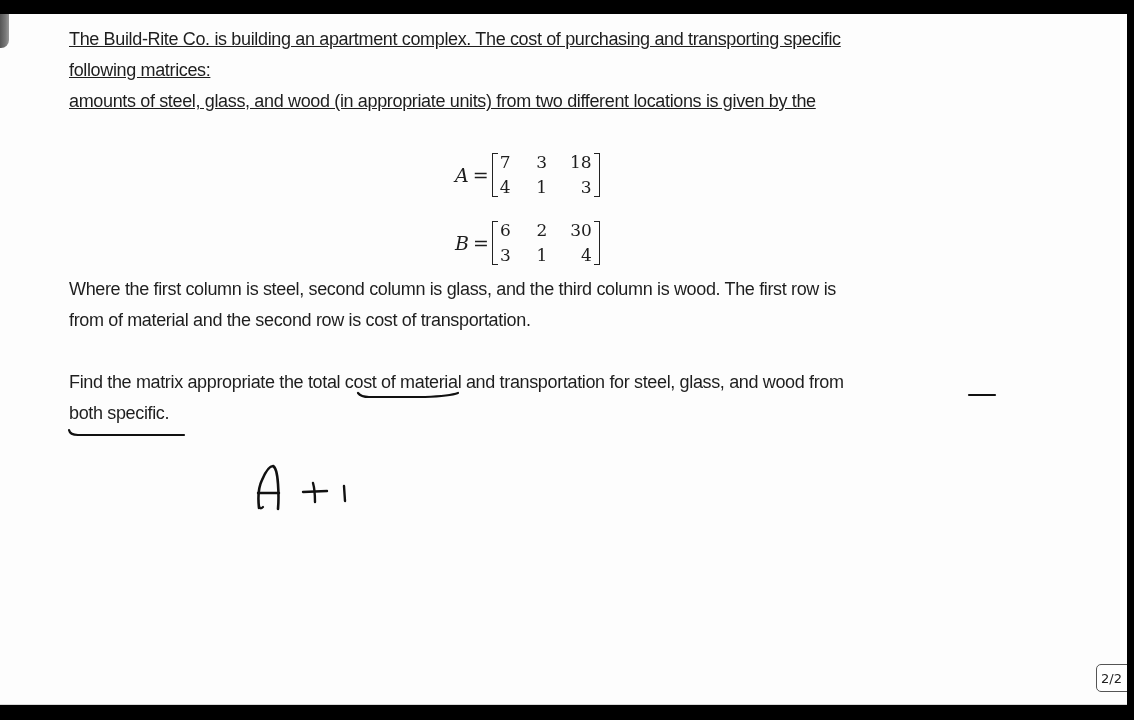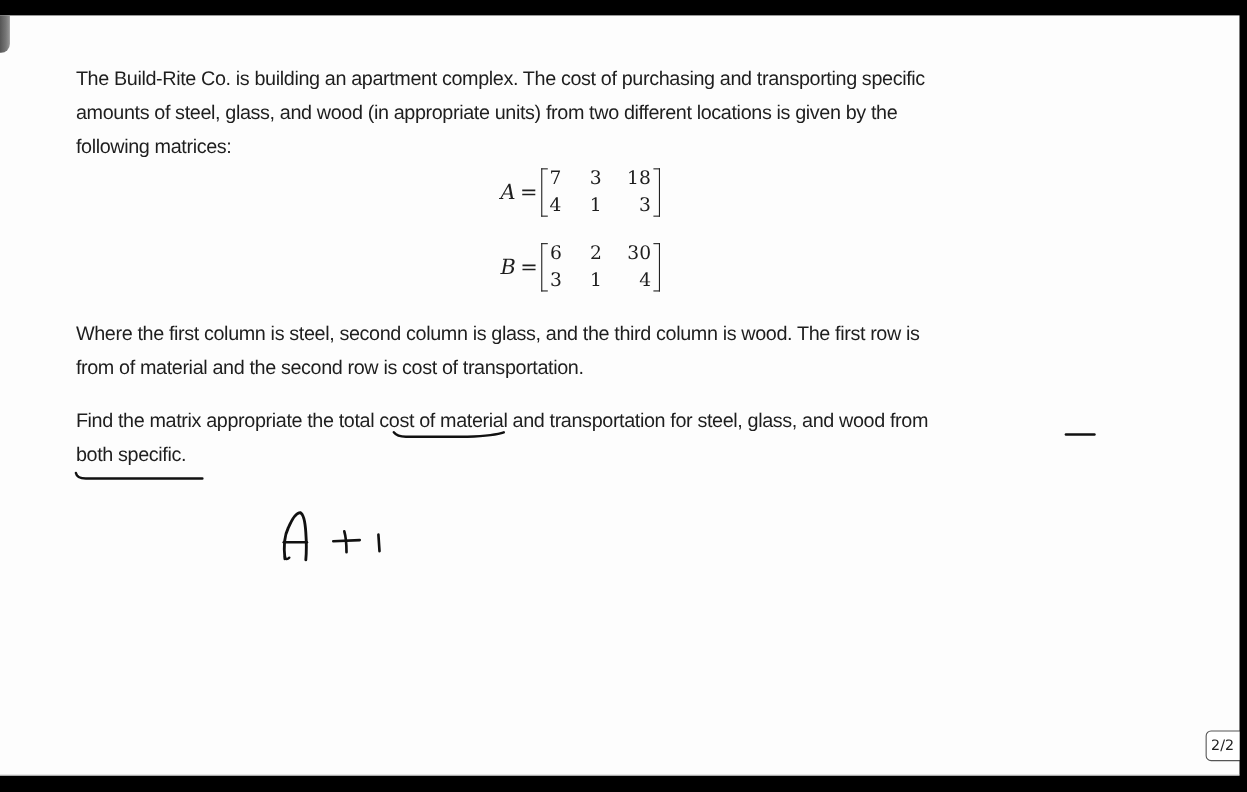--- a/index.html
+++ b/index.html
@@ -38,22 +38,22 @@
       position: absolute;
       left: 69px;
       font-family: "Liberation Sans", sans-serif;
       font-size: 18px;
       color: #1e1e1e;
       line-height: 31px;
       letter-spacing: -0.35px;
       white-space: nowrap;
     }
     .para .line { display: block; height: 31px; }
-    #p1 { top: 56px; }
-    #p2 { top: 288px; }
+    #p1 { top: 24px; text-decoration: underline; }
+    #p2 { top: 274px; }
     #p3 { top: 367px; }
 
     .matrix-eq {
       position: absolute;
       font-family: "DejaVu Serif", serif;
       color: #1e1e1e;
       display: flex;
       align-items: center;
     }
     #matrix-a { left: 455px; top: 150px; }
@@ -125,22 +125,22 @@
 <body>
 
 <div id="stage">
   <div id="page">
   </div>
 
   <div id="left-tab"></div>
 
   <div id="p1" class="para">
     <span class="line">The Build-Rite Co. is building an apartment complex.  The cost of purchasing and transporting specific</span>
+    <span class="line">following matrices:</span>
     <span class="line">amounts of steel, glass, and wood (in appropriate units) from two different locations is given by the</span>
-    <span class="line">following matrices:</span>
   </div>
 
   <div id="matrix-a" class="matrix-eq">
     <span class="mat-name">A</span>
     <span class="mat-eq">=</span>
     <div class="mat-body">
       <span class="cell c0">7</span>
       <span class="cell c1">3</span>
       <span class="cell c2">18</span>
       <span class="cell c0">4</span>

